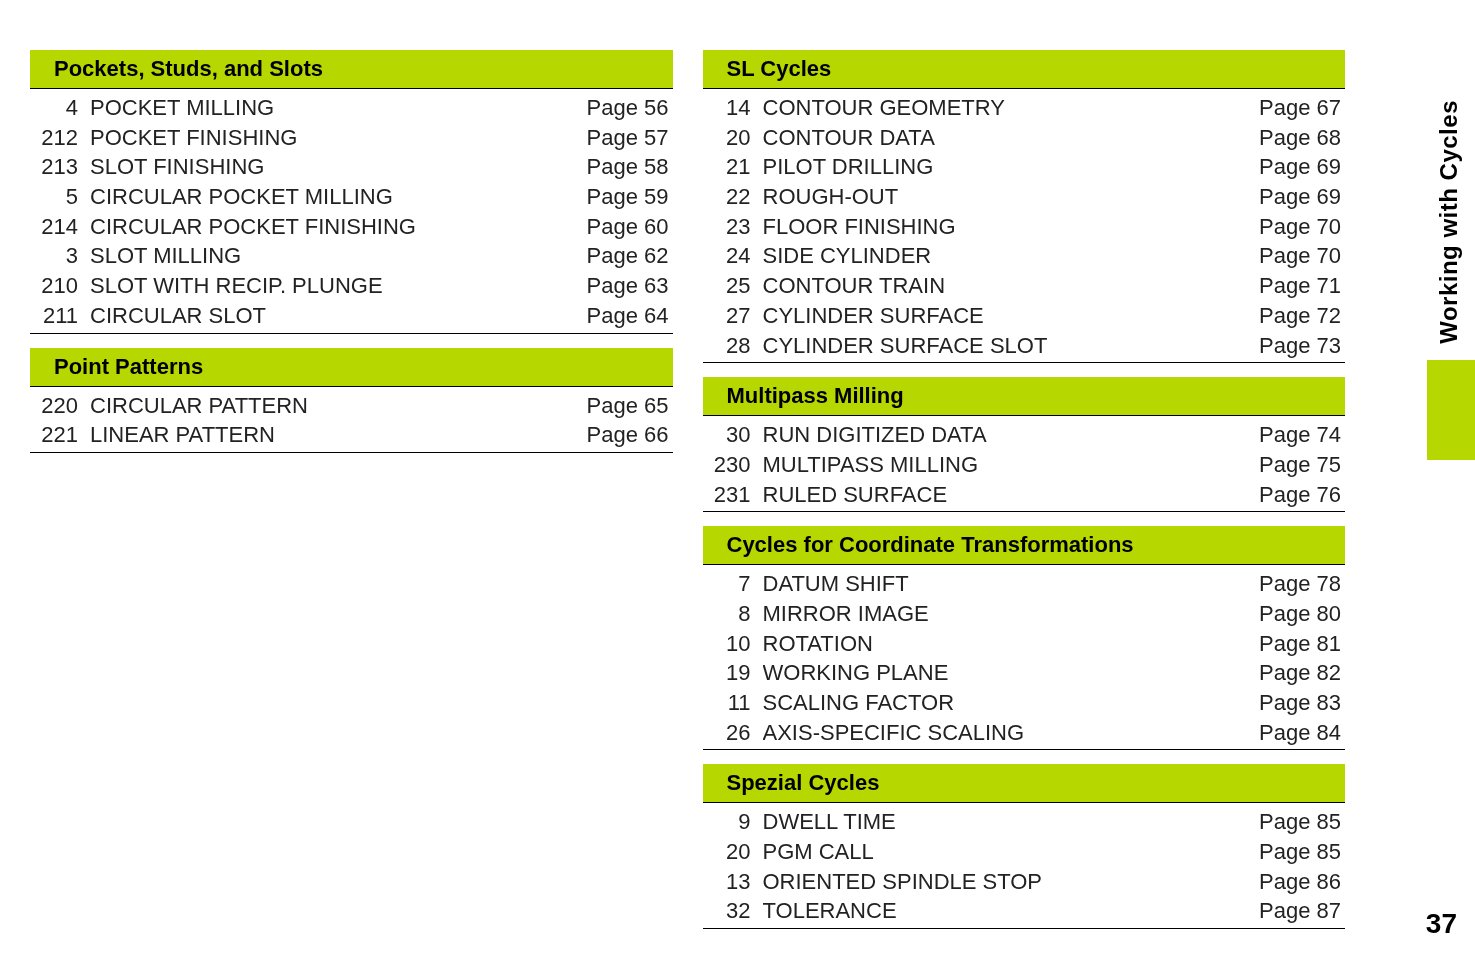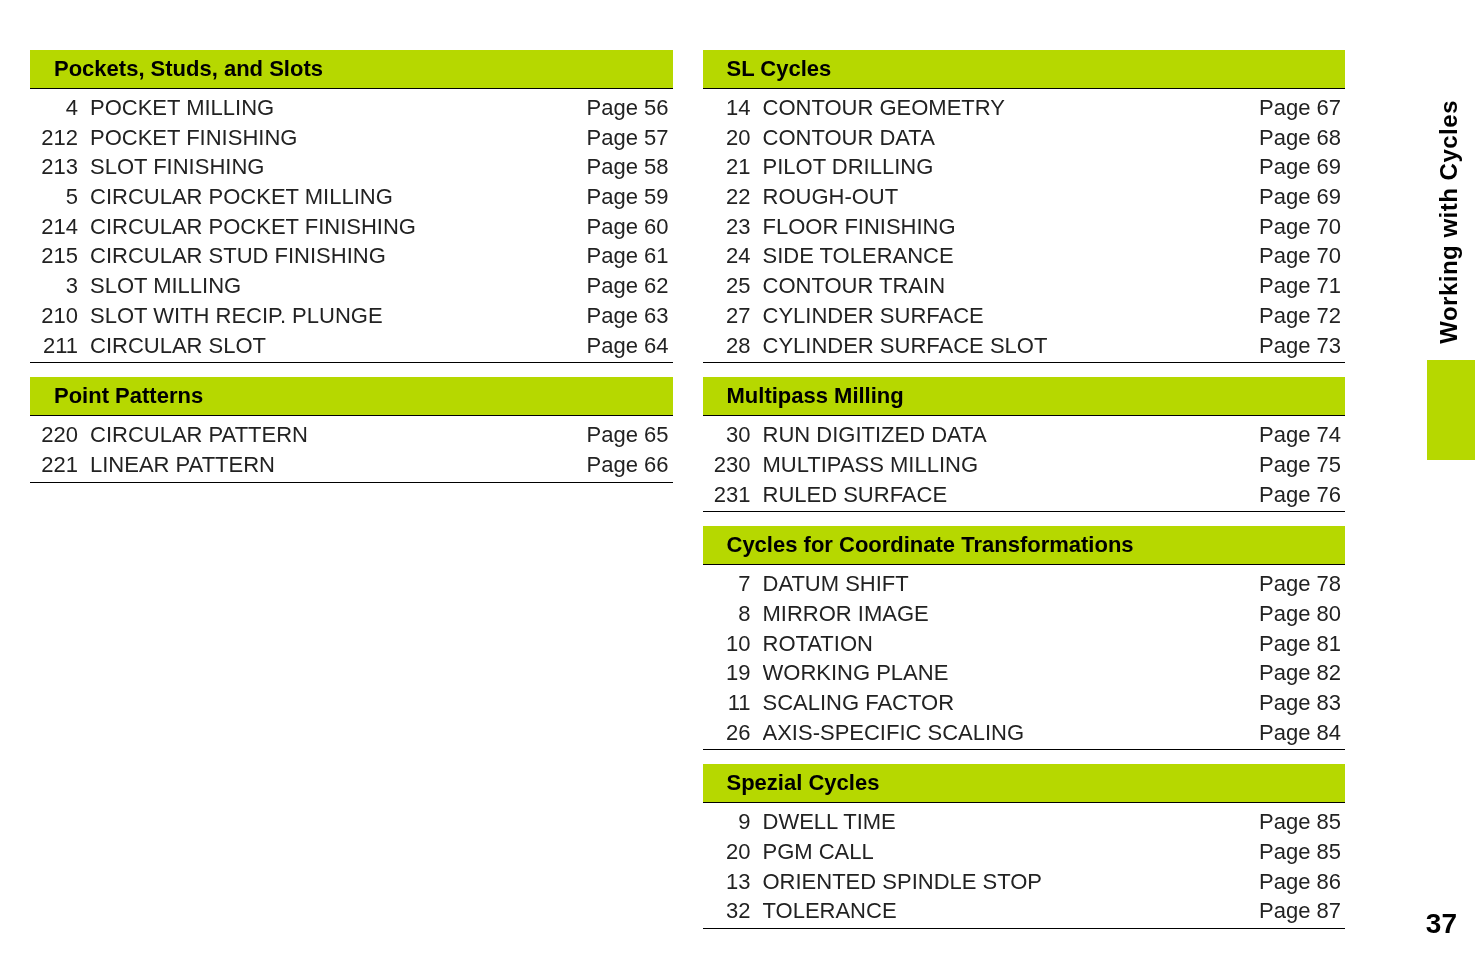--- a/index.html
+++ b/index.html
@@ -117,25 +117,20 @@
           <span class="num">5</span>
           <span class="name">CIRCULAR POCKET MILLING</span>
           <span class="page">Page 59</span>
         </div>
         <div class="row">
           <span class="num">214</span>
           <span class="name">CIRCULAR POCKET FINISHING</span>
           <span class="page">Page 60</span>
         </div>
         <div class="row">
-          <span class="num">215</span>
-          <span class="name">CIRCULAR STUD FINISHING</span>
-          <span class="page">Page 61</span>
-        </div>
-        <div class="row">
           <span class="num">3</span>
           <span class="name">SLOT MILLING</span>
           <span class="page">Page 62</span>
         </div>
         <div class="row">
           <span class="num">210</span>
           <span class="name">SLOT WITH RECIP. PLUNGE</span>
           <span class="page">Page 63</span>
         </div>
         <div class="row">
@@ -181,21 +176,21 @@
           <span class="name">ROUGH-OUT</span>
           <span class="page">Page 69</span>
         </div>
         <div class="row">
           <span class="num">23</span>
           <span class="name">FLOOR FINISHING</span>
           <span class="page">Page 70</span>
         </div>
         <div class="row">
           <span class="num">24</span>
-          <span class="name">SIDE TOLERANCE</span>
+          <span class="name">SIDE CYLINDER</span>
           <span class="page">Page 70</span>
         </div>
         <div class="row">
           <span class="num">25</span>
           <span class="name">CONTOUR TRAIN</span>
           <span class="page">Page 71</span>
         </div>
         <div class="row">
           <span class="num">27</span>
           <span class="name">CYLINDER SURFACE</span>

